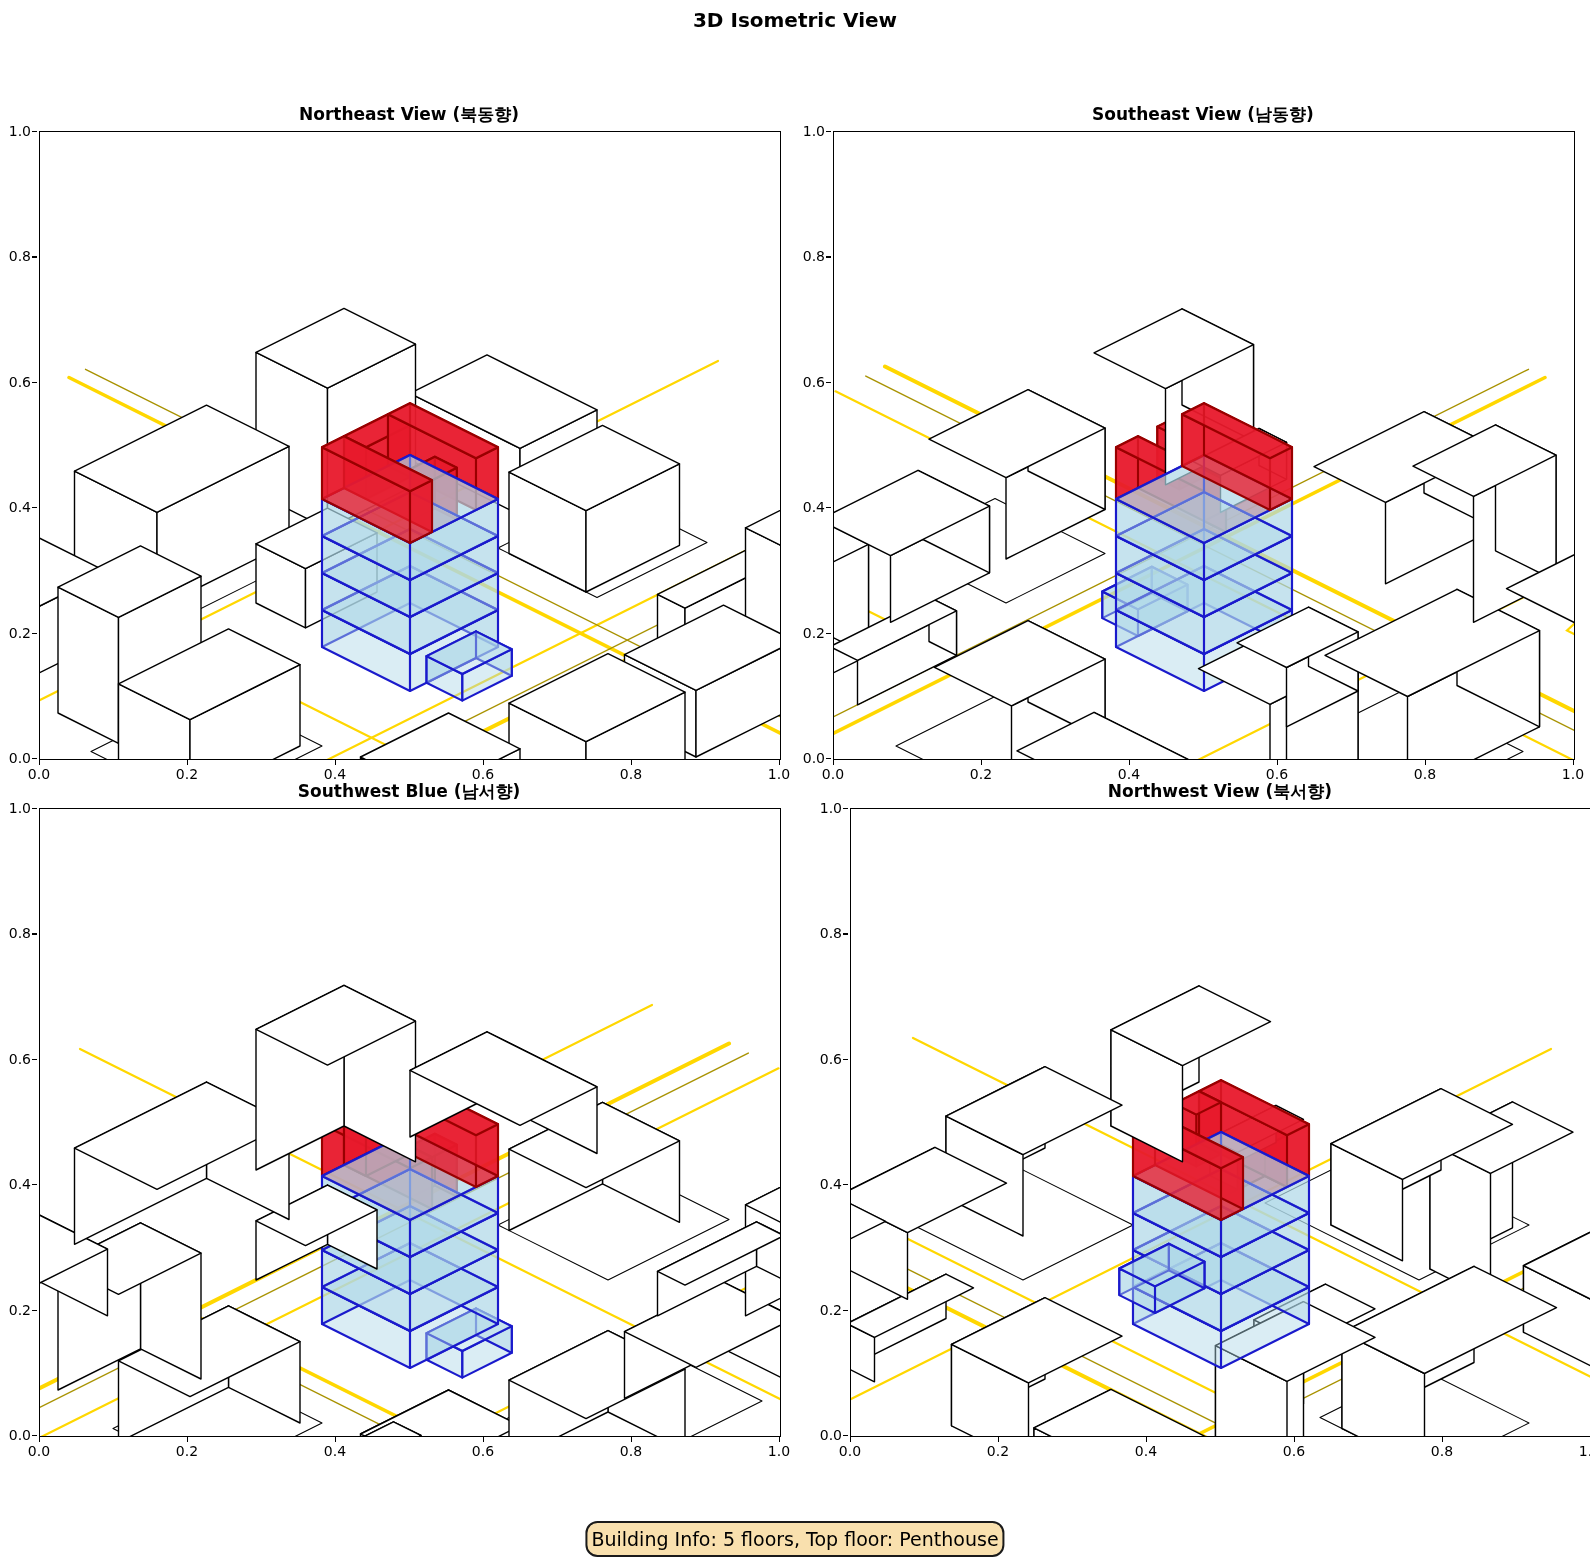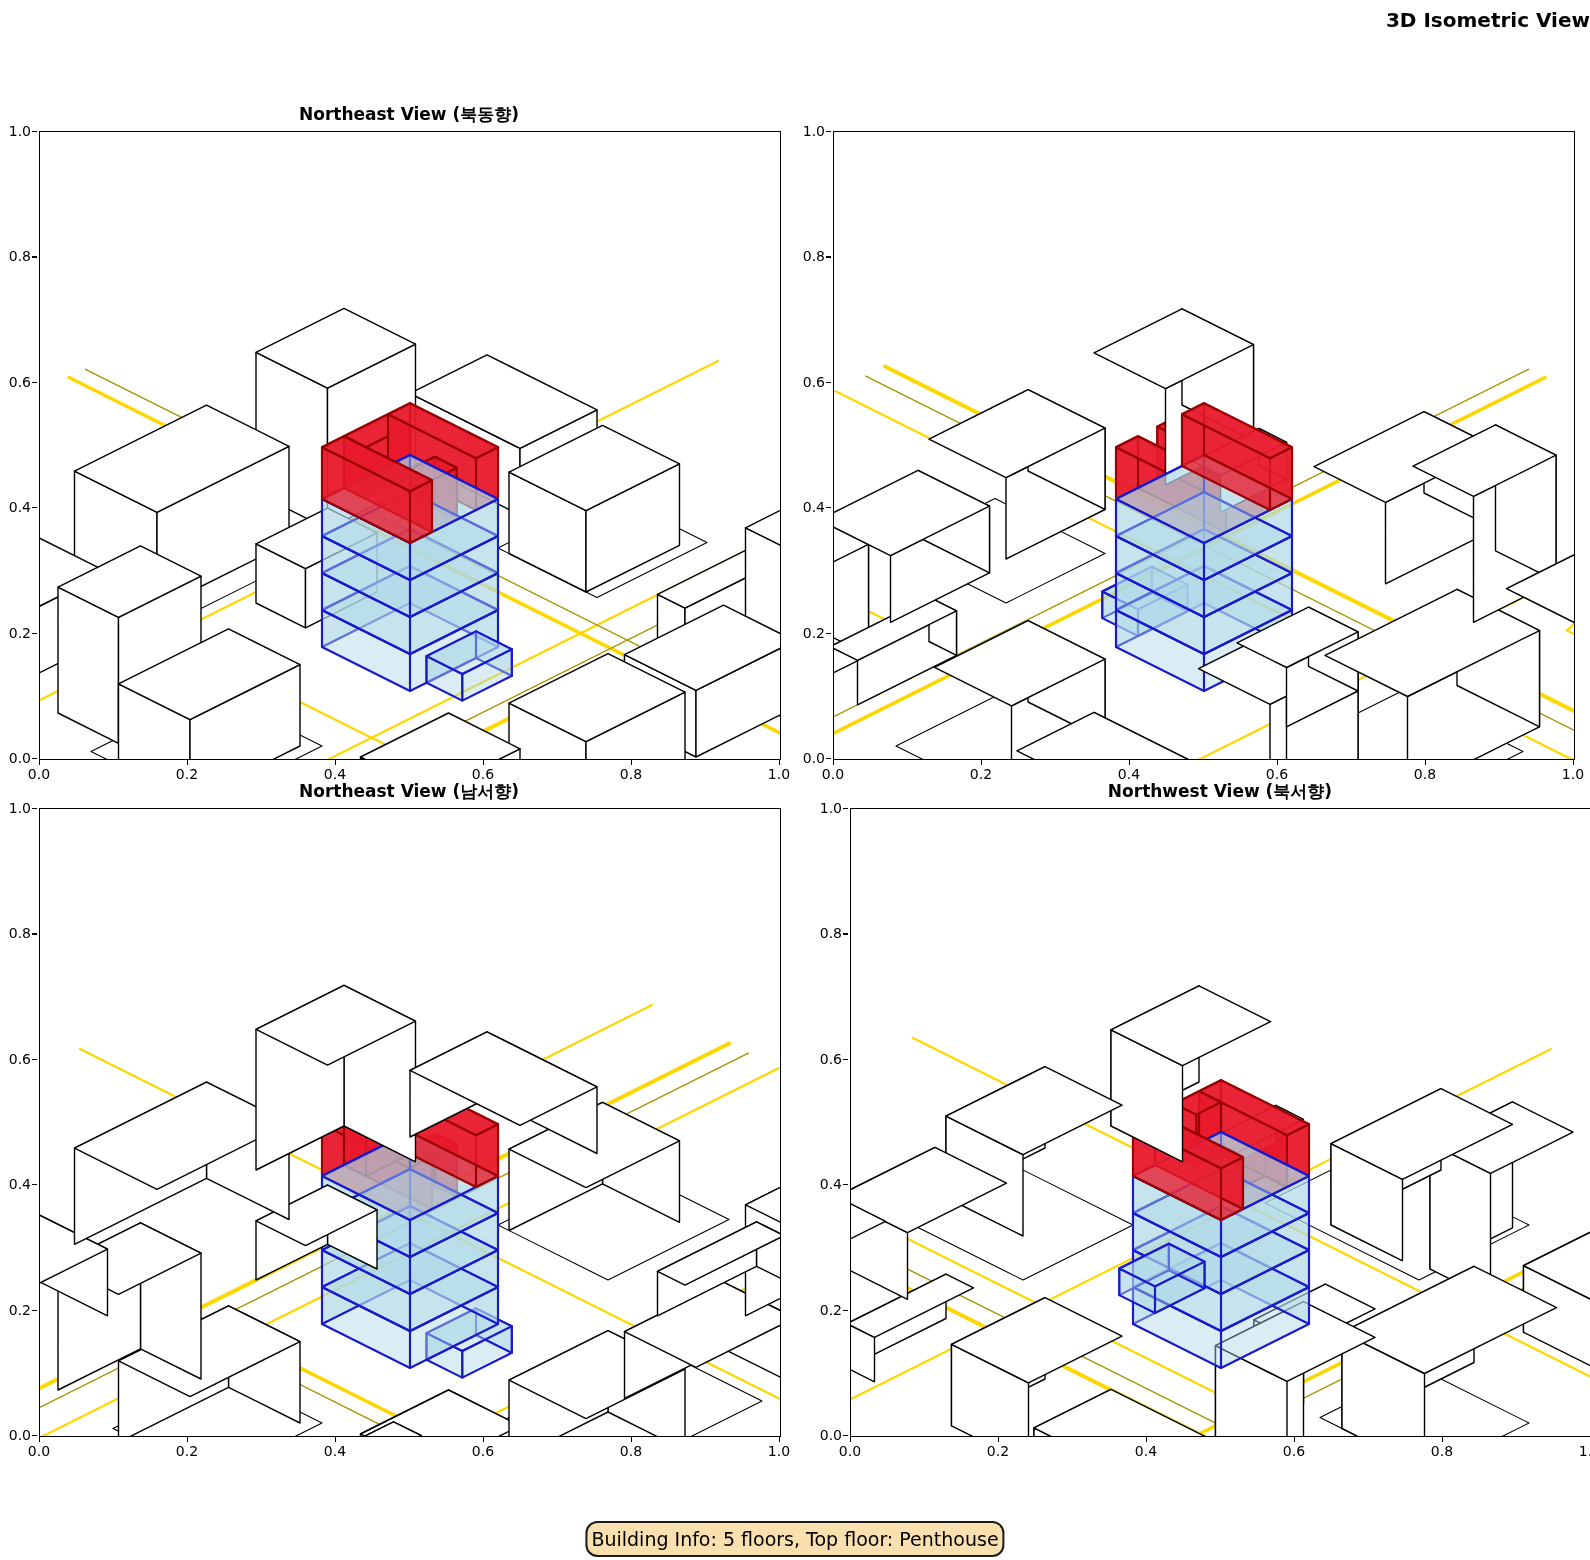--- a/index.html
+++ b/index.html
@@ -1,18 +1,18 @@
 <!DOCTYPE html>
 <html><head>
 <meta charset="utf-8">
 <style>
   html,body{margin:0;padding:0;background:#ffffff;}
   .fig{position:relative;width:1590px;height:1560px;background:#ffffff;
        font-family:"DejaVu Sans","Liberation Sans",sans-serif;color:#000;overflow:hidden;}
-  .suptitle{position:absolute;top:7px;left:0;width:100%;text-align:right;
+  .suptitle{position:absolute;top:7px;left:0;width:100%;text-align:center;
             font-size:20px;font-weight:bold;line-height:27px;}
   .panel{position:absolute;width:824px;height:627px;}
   .ptitle{position:absolute;top:-28px;left:0;width:740px;text-align:center;
           font-size:17px;font-weight:bold;white-space:nowrap;}
   svg.scene{position:absolute;left:0;top:0;width:740px;height:627px;
             border:1.3px solid #000;background:#fff;display:block;}
   .tlab{position:absolute;font-size:14px;line-height:14px;}
   .tlab.x{width:40px;text-align:center;}
   .tlab.y{width:36px;text-align:right;}
   .tmark{position:absolute;background:#000;}
@@ -150,20 +150,21 @@
       <div class="tmark" style="left: 592px; top: 629px; width: 1.3px; height: 5px;"></div>
       <div class="tlab y" style="left: -44px; top: 118.4px;">0.8</div>
       <div class="tmark" style="left: -7px; top: 125.4px; width: 5px; height: 1.3px;"></div>
       <div class="tlab x" style="left: 720px; top: 636px;">1.0</div>
       <div class="tmark" style="left: 740px; top: 629px; width: 1.3px; height: 5px;"></div>
       <div class="tlab y" style="left: -44px; top: -7px;">1.0</div>
       <div class="tmark" style="left: -7px; top: 0px; width: 5px; height: 1.3px;"></div>
     </div>
 
   <div class="panel" style="left:833px;top:131px">
+    <div class="ptitle">Southeast View (남동향)</div>
     <svg class="scene" viewBox="0 0 740 627" preserveAspectRatio="none">
         <polyline points="931.0,674.5 51.0,234.5" fill="none" stroke="#FFD700" stroke-width="4" stroke-linecap="round"></polyline>
         <polyline points="881.5,699.3 1.5,259.3" fill="none" stroke="#FFD700" stroke-width="2.2" stroke-linecap="round"></polyline>
         <polyline points="920.0,350.0 40.0,790.0" fill="none" stroke="#FFD700" stroke-width="2.2" stroke-linecap="round"></polyline>
         <polyline points="711.0,245.5 -169.0,685.5" fill="none" stroke="#FFD700" stroke-width="3.5" stroke-linecap="round"></polyline>
         <polyline points="678.0,801.0 -202.0,361.0" fill="none" stroke="#FFD700" stroke-width="2.2" stroke-linecap="round"></polyline>
         <polyline points="1008.0,636.0 733.0,498.5 832.0,405.0" fill="none" stroke="#FFD700" stroke-width="2.2" stroke-linecap="round"></polyline>
         <polyline points="911.8,684.1 31.8,244.1" fill="none" stroke="#A89200" stroke-width="1.4" stroke-linecap="round"></polyline>
         <polyline points="694.5,237.3 -185.5,677.3" fill="none" stroke="#A89200" stroke-width="1.4" stroke-linecap="round"></polyline>
         <polygon points="689.0,619.5 568.0,559.0 458.0,614.0 579.0,674.5" fill="none" fill-opacity="1" stroke="#000000" stroke-width="1.1" stroke-linejoin="round"></polygon>
@@ -277,21 +278,21 @@
       <div class="tmark" style="left: 592px; top: 629px; width: 1.3px; height: 5px;"></div>
       <div class="tlab y" style="left: -44px; top: 118.4px;">0.8</div>
       <div class="tmark" style="left: -7px; top: 125.4px; width: 5px; height: 1.3px;"></div>
       <div class="tlab x" style="left: 720px; top: 636px;">1.0</div>
       <div class="tmark" style="left: 740px; top: 629px; width: 1.3px; height: 5px;"></div>
       <div class="tlab y" style="left: -44px; top: -7px;">1.0</div>
       <div class="tmark" style="left: -7px; top: 0px; width: 5px; height: 1.3px;"></div>
     </div>
 
   <div class="panel" style="left:39px;top:808px">
-    <div class="ptitle">Northeast View (남서향)</div>
+    <div class="ptitle">Southwest Blue (남서향)</div>
     <svg class="scene" viewBox="0 0 740 627" preserveAspectRatio="none">
         <polyline points="689.0,234.5 -191.0,674.5" fill="none" stroke="#FFD700" stroke-width="4" stroke-linecap="round"></polyline>
         <polyline points="738.5,259.3 -141.5,699.3" fill="none" stroke="#FFD700" stroke-width="2.2" stroke-linecap="round"></polyline>
         <polyline points="40.0,240.0 920.0,680.0" fill="none" stroke="#FFD700" stroke-width="2.2" stroke-linecap="round"></polyline>
         <polyline points="-169.0,344.5 711.0,784.5" fill="none" stroke="#FFD700" stroke-width="3.5" stroke-linecap="round"></polyline>
         <polyline points="942.0,361.0 62.0,801.0" fill="none" stroke="#FFD700" stroke-width="2.2" stroke-linecap="round"></polyline>
         <polyline points="612.0,196.0 337.0,333.5 150.0,284.0" fill="none" stroke="#FFD700" stroke-width="2.2" stroke-linecap="round"></polyline>
         <polyline points="708.3,244.1 -171.8,684.1" fill="none" stroke="#A89200" stroke-width="1.4" stroke-linecap="round"></polyline>
         <polyline points="-185.5,352.8 694.5,792.8" fill="none" stroke="#A89200" stroke-width="1.4" stroke-linecap="round"></polyline>
         <polygon points="579.0,355.5 458.0,416.0 568.0,471.0 689.0,410.5" fill="none" fill-opacity="1" stroke="#000000" stroke-width="1.1" stroke-linejoin="round"></polygon>

